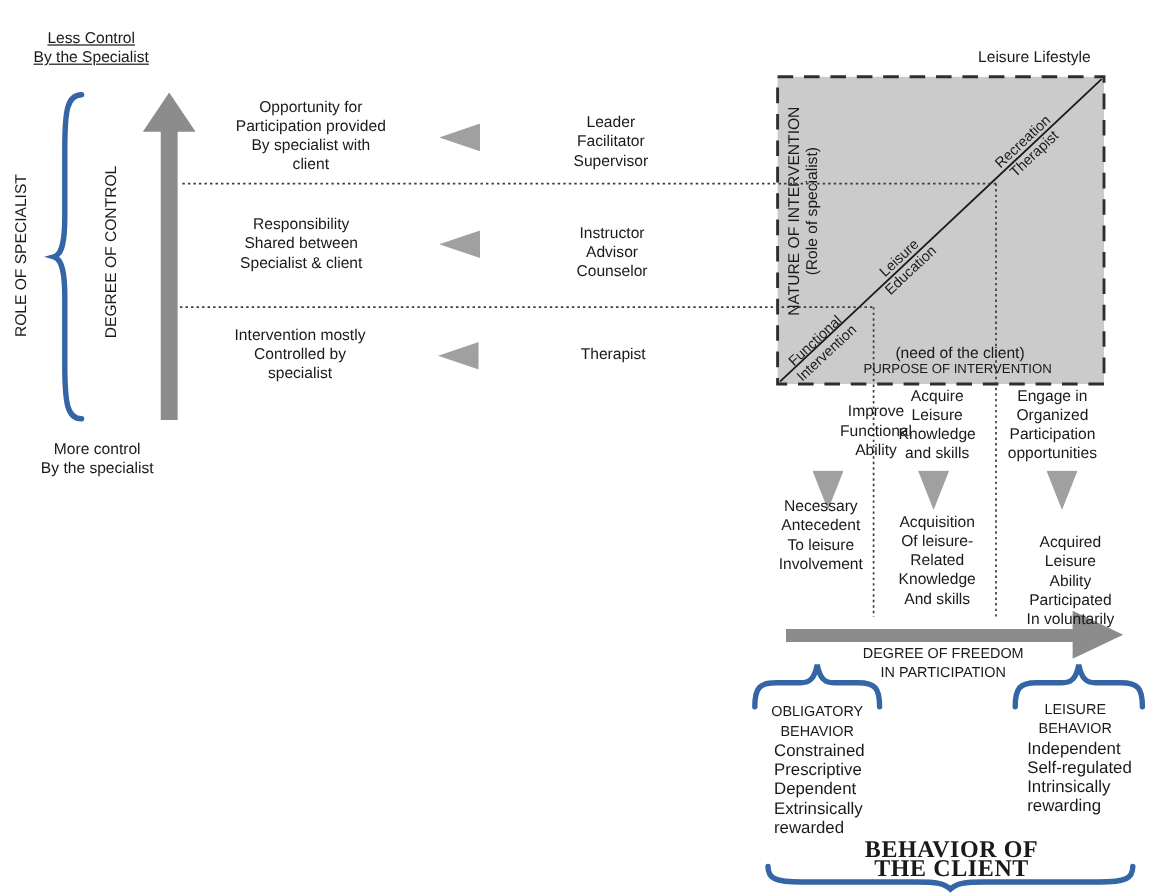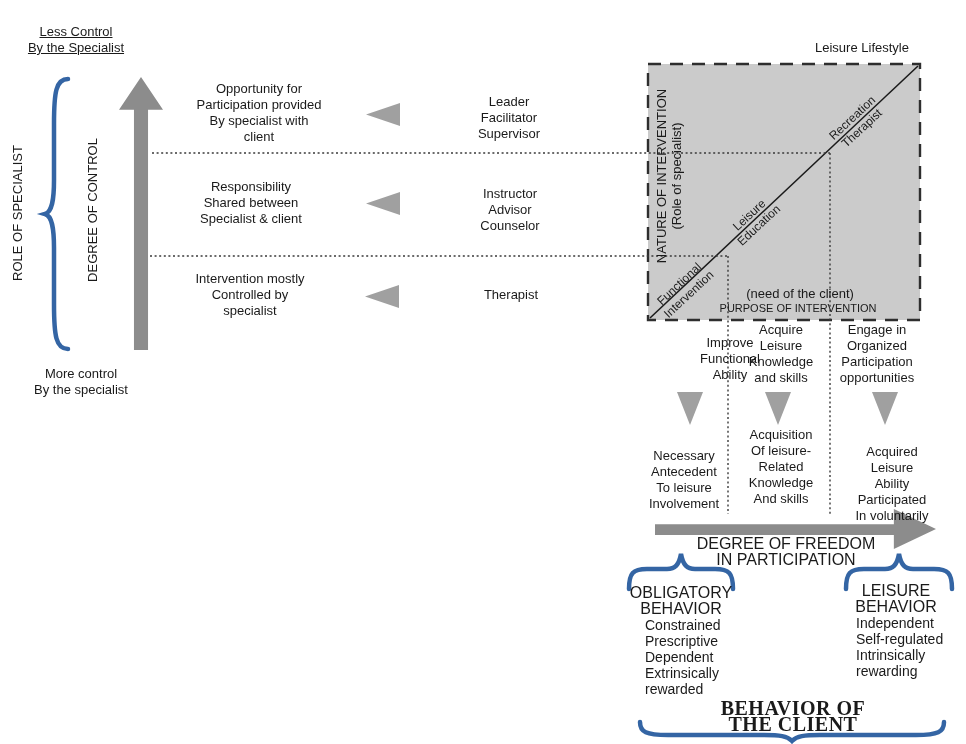--- a/index.html
+++ b/index.html
@@ -17,21 +17,21 @@
        font-size:42px;font-weight:bold;letter-spacing:1px;z-index:3;}
   .shape{position:absolute;z-index:2;}
   .up-arrow{left:119px;top:77px;width:44px;height:273px;background:#8c8c8c;
        clip-path:polygon(50% 0,100% 12%,66% 12%,66% 100%,34% 100%,34% 12%,0 12%);}
   .right-arrow{left:655px;top:509px;width:281px;height:40px;background:#8c8c8c;
        clip-path:polygon(0 38%,85% 38%,85% 0,100% 50%,85% 100%,85% 65%,0 65%);}
   .left-tri{width:34px;height:23px;background:#a0a0a0;
        clip-path:polygon(0 50%,100% 0,100% 100%);}
   .down-tri{width:26px;height:33px;background:#a0a0a0;
        clip-path:polygon(0 0,100% 0,50% 100%);}
-  .fs14{font-size:16px;}
+  .fs14{font-size:12px;}
   .fs15{font-size:11px;}
   .big-bold{font-size:20px;font-weight:bold;letter-spacing:0.5px;}
   svg.overlay{position:absolute;left:0;top:0;z-index:1;}
   svg.brace{position:absolute;z-index:2;overflow:visible;}
 </style>
 </head>
 <body>
 
 <div id="canvas">
 
@@ -102,21 +102,21 @@
 and skills</div>
   <div class="txt" style="left:877px;top:322px;">Engage in
 Organized
 Participation
 opportunities</div>
 
   <div class="shape down-tri" style="left:677px;top:392px;"></div>
   <div class="shape down-tri" style="left:765px;top:392px;"></div>
   <div class="shape down-tri" style="left:872px;top:392px;"></div>
 
-  <div class="txt" style="left:684px;top:448px;">Necessary
+  <div class="txt" style="left:684px;top:414px;">Necessary
 Antecedent
 To leisure
 Involvement</div>
   <div class="txt" style="left:781px;top:427px;">Acquisition
 Of leisure-
 Related
 Knowledge
 And skills</div>
   <div class="txt" style="left:892px;top:427px;margin-top:17px;">Acquired
 Leisure

